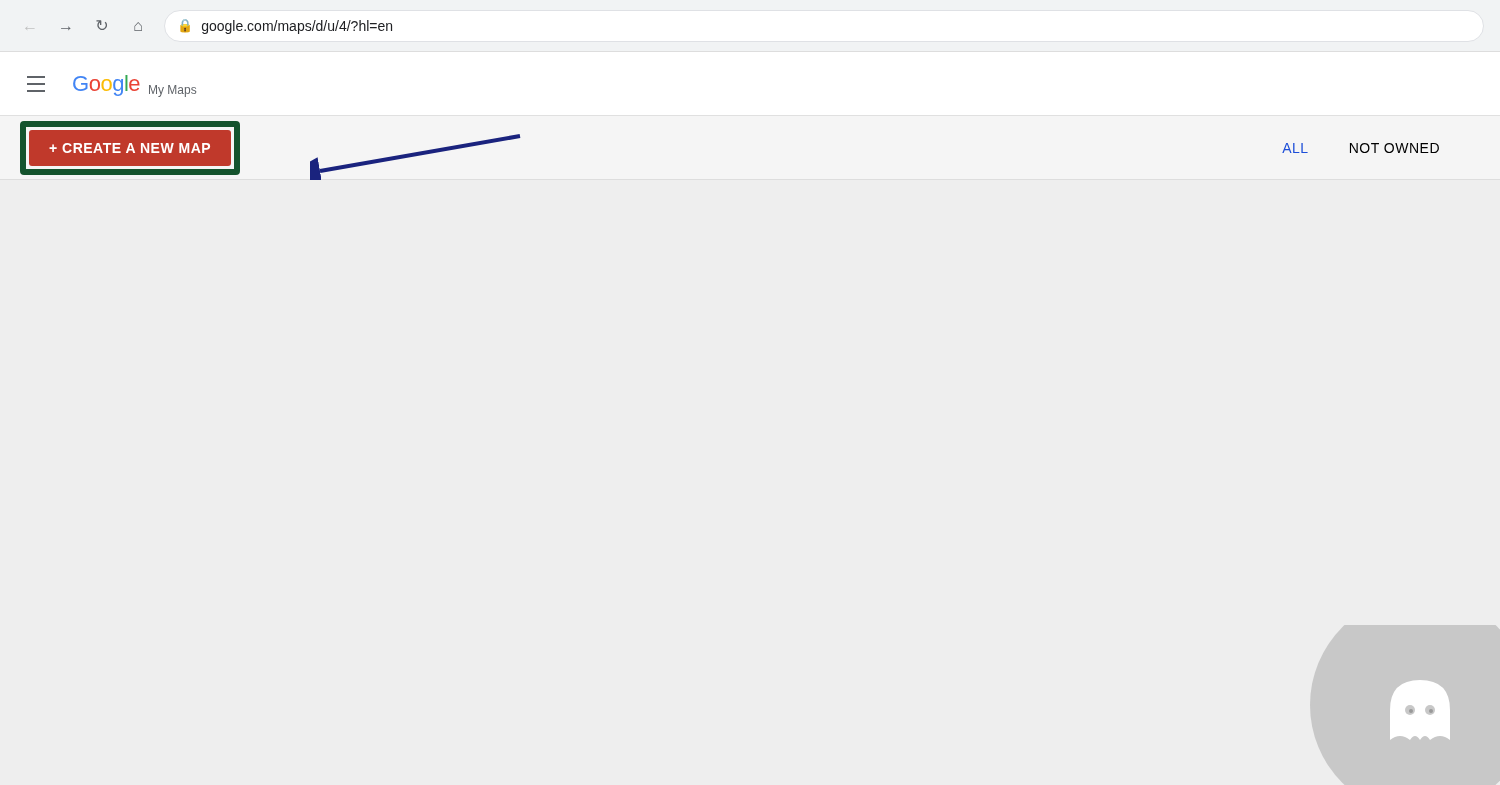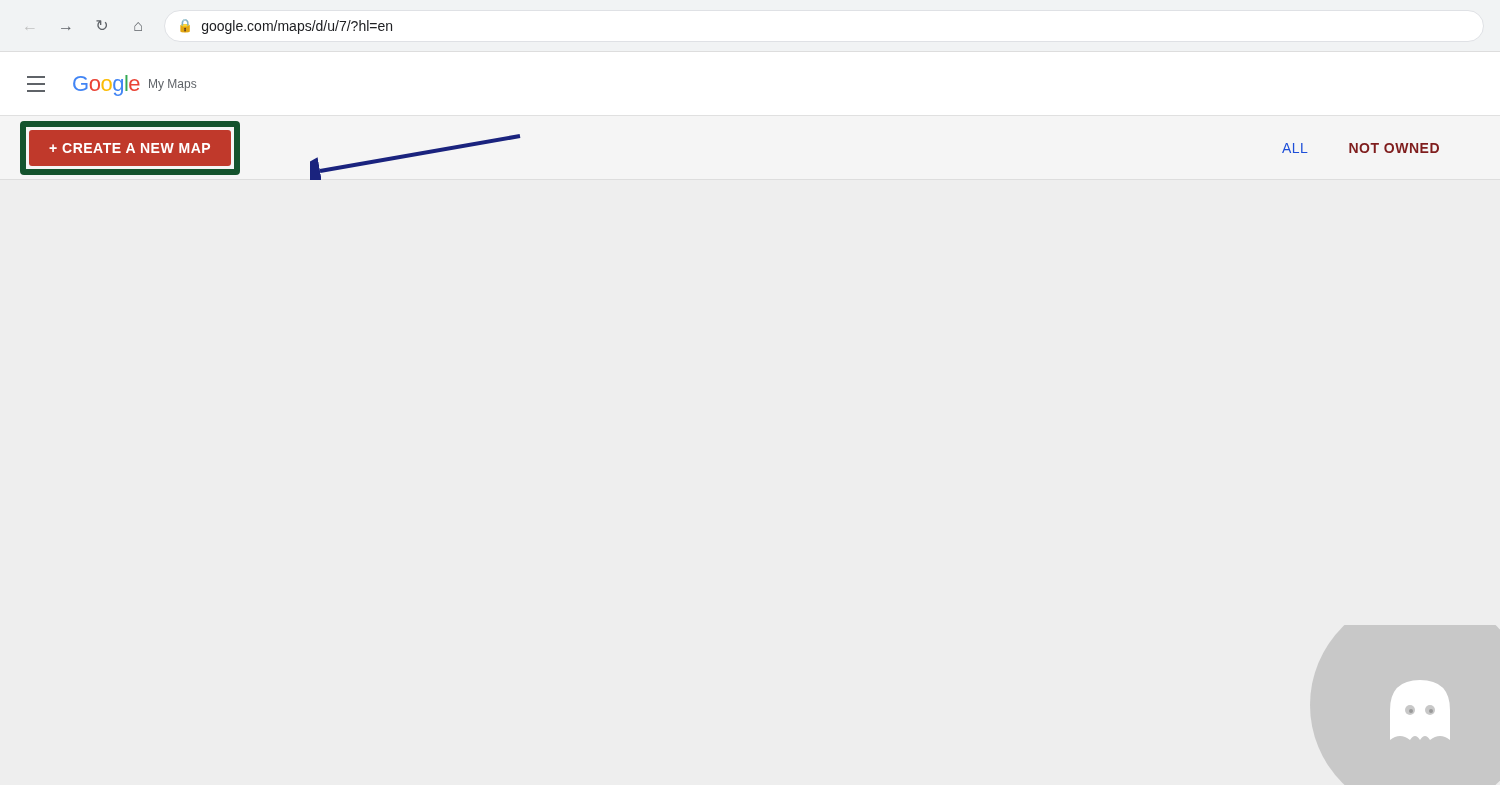--- a/index.html
+++ b/index.html
@@ -78,21 +78,21 @@
       gap: 5px;
     }
     .hamburger-btn span {
       width: 18px;
       height: 2px;
       background: #5f6368;
       display: block;
     }
     .logo-area {
       display: flex;
-      align-items: center;
+      align-items: flex-end;
       gap: 8px;
     }
     .google-logo {
       font-size: 22px;
       font-weight: 500;
       letter-spacing: -0.5px;
     }
     .g-blue { color: #4285f4; }
     .g-red { color: #ea4335; }
     .g-yellow { color: #fbbc04; }
@@ -166,21 +166,21 @@
     }
     .tab-item.tab-owned::after {
       content: '';
       position: absolute;
       bottom: 0;
       left: 0;
       right: 0;
       height: 2px;
       background: #c0392b;
     }
-    .tab-item.tab-not-owned { color: #7f1d1d; font-weight: bold; }
+    .tab-item.tab-not-owned { color: #000000; }
 
     
     .main-content {
       background: #eeeeee;
       flex: 1;
       height: calc(785px - 52px - 64px - 64px);
       position: relative;
     }
 
     
@@ -214,21 +214,21 @@
 
 <div class="browser-chrome">
   <div class="nav-buttons">
     <button class="nav-btn disabled">←</button>
     <button class="nav-btn">→</button>
     <button class="nav-btn">↻</button>
     <button class="nav-btn">⌂</button>
   </div>
   <div class="address-bar">
     <span class="lock-icon">🔒</span>
-    <span class="address-text">google.com/maps/d/u/7/?hl=en</span>
+    <span class="address-text">google.com/maps/d/u/4/?hl=en</span>
   </div>
 </div>
 
 <div class="app-header">
   <button class="hamburger-btn">
     <span></span>
     <span></span>
     <span></span>
   </button>
   <div class="logo-area">

